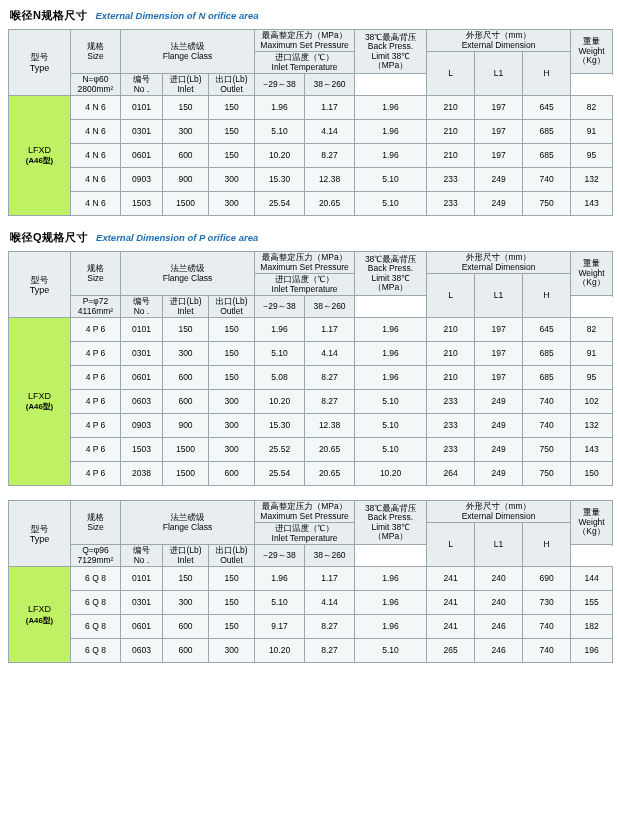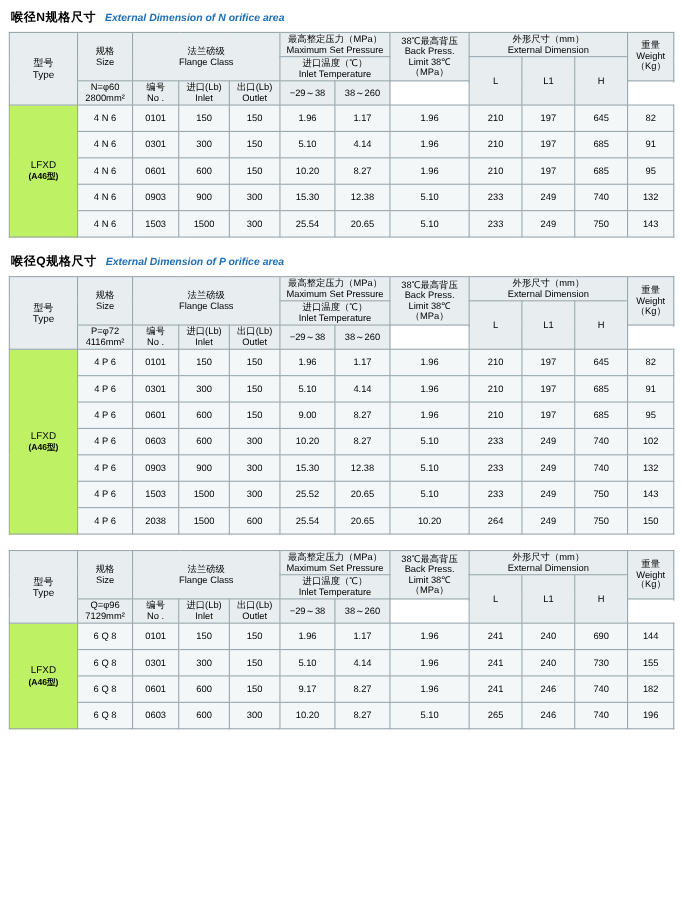--- a/index.html
+++ b/index.html
@@ -353,21 +353,21 @@
           <td>210</td>
           <td>197</td>
           <td>685</td>
           <td>91</td>
         </tr>
         <tr>
           <td>4 P 6</td>
           <td>0601</td>
           <td>600</td>
           <td>150</td>
-          <td>9.00</td>
+          <td>5.08</td>
           <td>8.27</td>
           <td>1.96</td>
           <td>210</td>
           <td>197</td>
           <td>685</td>
           <td>95</td>
         </tr>
         <tr>
           <td>4 P 6</td>
           <td>0603</td>

